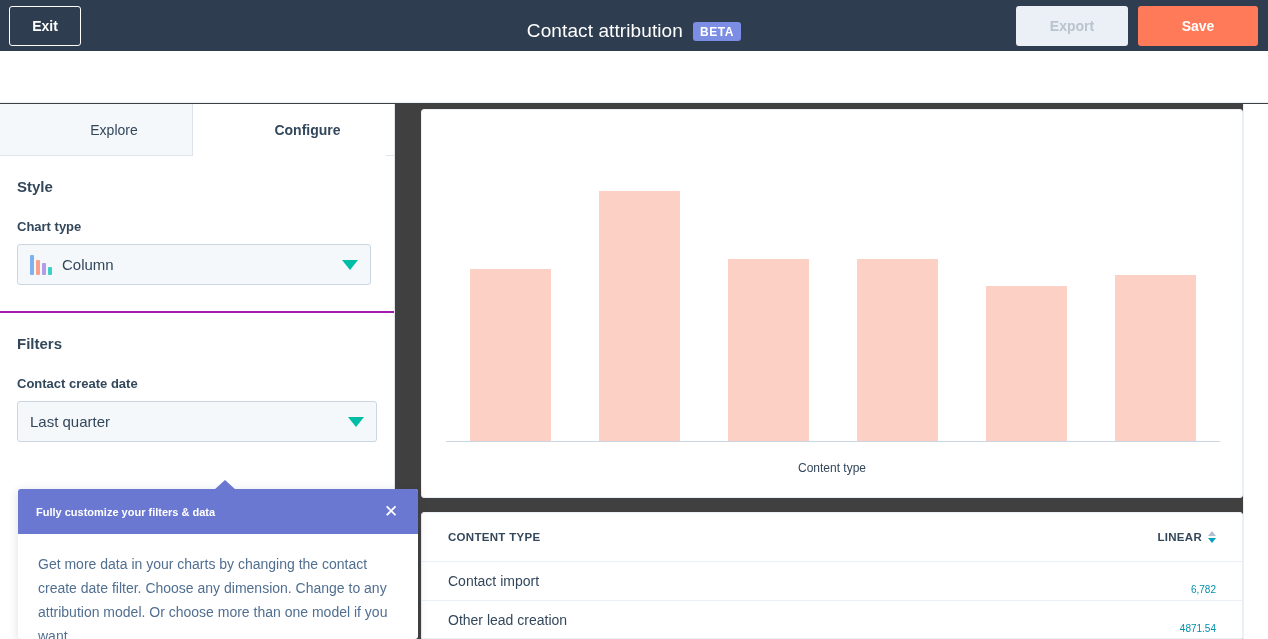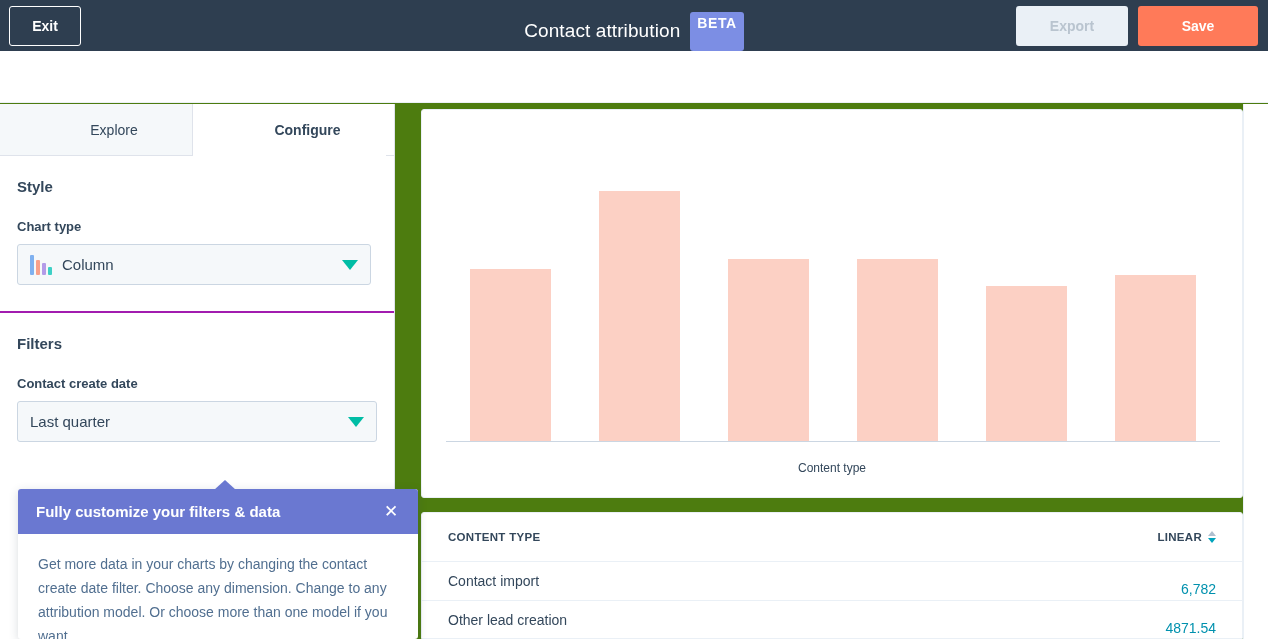--- a/index.html
+++ b/index.html
@@ -2,21 +2,21 @@
 <html><head>
 <meta charset="utf-8">
 <style>
   * { box-sizing: border-box; margin: 0; padding: 0; }
   html, body {
     width: 1268px; height: 639px;
     font-family: "Liberation Sans", sans-serif;
     background: #ffffff;
     overflow: hidden;
   }
-  .app { position: relative; width: 1268px; height: 639px; background:#4d7c0f; }
+  .app { position: relative; width: 1268px; height: 639px; background:#404040; }
 
   
   .topbar {
     position: absolute; left: 0; top: 0; width: 1268px; height: 51px;
     background: #2E3E50;
     display: flex; align-items: center;
   }
   .exit-btn {
     margin-left: 9px;
     width: 72px; height: 40px;
@@ -27,22 +27,22 @@
     cursor: pointer;
   }
   .title-wrap {
     position: absolute; left: 0; top: 0; width: 1268px; height: 61px;
     display: flex; align-items: center; justify-content: center; gap: 10px;
     pointer-events: none;
   }
   .title-text { color: #ffffff; font-size: 19px; font-weight: 400; letter-spacing: .1px; }
   .beta-badge {
     background: #7C8EE4; color: #ffffff;
-    font-size: 14px; font-weight: 700; letter-spacing: .6px;
-    padding: 3px 7px 20px; border-radius: 3px;
+    font-size: 12px; font-weight: 700; letter-spacing: .6px;
+    padding: 3px 7px 2px; border-radius: 3px;
     position: relative; top: 1px;
   }
   .topbar-actions {
     margin-left: auto; display: flex; align-items: center; gap: 10px; margin-right: 10px;
   }
   .export-btn {
     width: 112px; height: 40px; border-radius: 3px;
     background: #EAF0F6; color: #B9C4CF; border: none;
     font-size: 14px; font-weight: 600;
     display: flex; align-items: center; justify-content: center;
@@ -118,21 +118,21 @@
     position: absolute; left: 196px; top: -9px;
     width: 0; height: 0;
     border-left: 11px solid transparent; border-right: 11px solid transparent;
     border-bottom: 10px solid #6A78D1;
   }
   .popup-head {
     height: 45px; background: #6A78D1; color: #ffffff;
     display: flex; align-items: center; padding: 0 16px 0 18px;
     border-radius: 3px 3px 0 0;
   }
-  .popup-title { font-size: 15px; font-weight: 700; }
+  .popup-title { font-size: 11px; font-weight: 700; }
   .popup-close {
     margin-left: auto; width: 22px; height: 22px;
     display: flex; align-items: center; justify-content: center;
     color: #ffffff; font-size: 17px; line-height: 1; cursor: pointer;
     font-weight: 300;
   }
   .popup-body {
     padding: 18px 20px 0 20px;
     font-size: 14px; line-height: 24px; color: #516F90;
   }
@@ -162,21 +162,21 @@
     background: #ffffff; border: 1px solid #EAF0F6; border-radius: 3px 3px 0 0;
     overflow: hidden;
   }
   .t-row { display: flex; align-items: center; height: 39px; padding: 0 26px 0 26px; }
   .t-head { height: 49px; border-bottom: 1px solid #EAF0F6; }
   .t-head .th {
     font-size: 11.5px; font-weight: 700; color: #33475B; letter-spacing: .3px;
   }
   .t-body-row { height: 39px; border-bottom: 1px solid #EAF0F6; gap: 36px; }
   .c-name { flex: 1; font-size: 14px; color: #33475B; }
-  .c-val { font-size: 14px; color: #0091AE; text-align: left; margin-top: 16px; }
+  .c-val { font-size: 10px; color: #0091AE; text-align: left; margin-top: 16px; }
   .th.right { margin-left: auto; display: flex; align-items: center; gap: 6px; }
   .sort-ico { display: flex; flex-direction: column; gap: 2px; cursor: pointer; }
   .sort-ico .up {
     width: 0; height: 0; border-left: 4px solid transparent;
     border-right: 4px solid transparent; border-bottom: 5px solid #B0BFCF;
   }
   .sort-ico .dn {
     width: 0; height: 0; border-left: 4px solid transparent;
     border-right: 4px solid transparent; border-top: 5px solid #00A4BD;
   }

